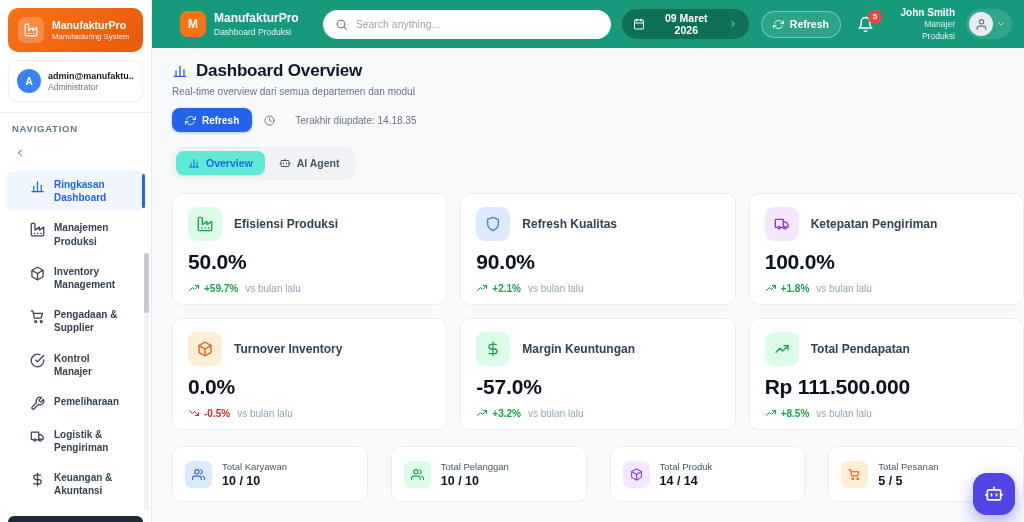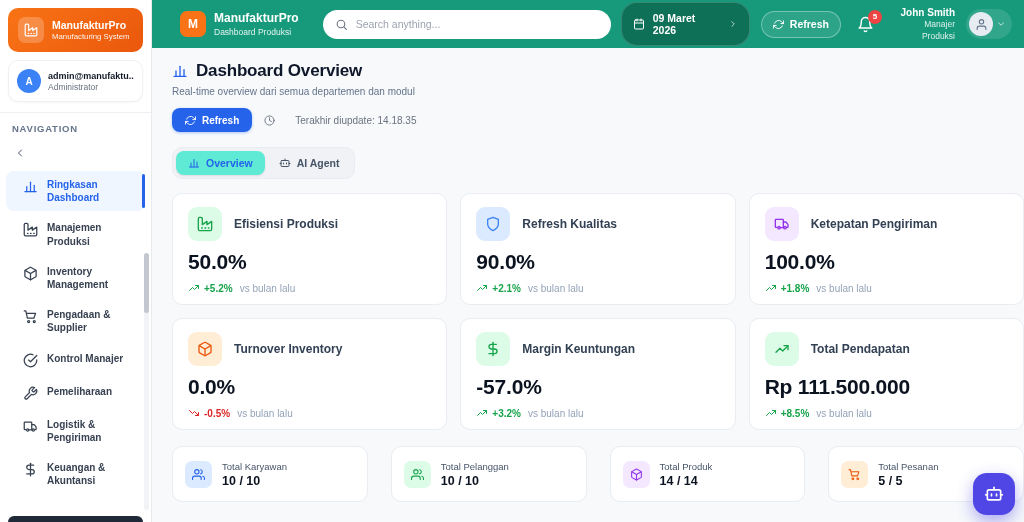--- a/index.html
+++ b/index.html
@@ -27,21 +27,21 @@
     font-size: 10px; font-weight: 700; display: flex; align-items: center; justify-content: center; flex: none; }
   .user-email { font-size: 9px; font-weight: 700; color: #111827; white-space: nowrap; overflow: hidden; max-width: 88px; }
   .user-role { font-size: 8.5px; color: #6b7280; margin-top: 1px; }
 
   .sb-divider { height: 1px; background: #edf0f3; margin-bottom: 10px; }
   .nav-label { font-size: 9.5px; font-weight: 700; color: #64748b; letter-spacing: .08em; margin: 0 12px 9px; }
   .collapse-btn { margin: 0 10px 8px; width: 20px; height: 20px; border: none; background: none;
     color: #475569; display: flex; align-items: center; justify-content: center; cursor: pointer; }
   .collapse-btn .ic { width: 12px; height: 12px; }
 
-  .nav-item { display: flex; gap: 9px; align-items: flex-start; margin: 3px 6px; padding: 7px 17px;
+  .nav-item { display: flex; gap: 9px; align-items: flex-start; margin: 3px 6px; padding: 7px 24px;
     border-radius: 8px; color: #374151; position: relative; cursor: pointer; }
   .nav-item .ic { width: 15px; height: 15px; flex: none; margin-top: 1px; }
   .nav-lbl { font-size: 10px; font-weight: 600; line-height: 1.32; }
   .nav-item.active { background: #eff6ff; color: #2563eb; }
   .nav-item.active::after { content: ""; position: absolute; right: 0; top: 3px; bottom: 3px;
     width: 3px; border-radius: 3px; background: #2563eb; }
 
   .sb-scroll-track { position: absolute; top: 253px; bottom: 12px; right: 2px; width: 5px;
     border-radius: 3px; background: #f2f3f6; }
   .sb-scroll-thumb { position: absolute; top: 253px; right: 2px; width: 5px; height: 60px;
@@ -62,22 +62,22 @@
 
   .search { margin-left: 14px; width: 290px; height: 29px; background: #fff; border-radius: 15px;
     display: flex; align-items: center; padding: 0 12px; gap: 8px; }
   .search .ic { width: 13px; height: 13px; color: #6b7280; flex: none; }
   .search input { border: none; outline: none; flex: 1; font-size: 10.5px; color: #374151; background: transparent;
     font-family: "Liberation Sans", sans-serif; }
   .search input::placeholder { color: #9ca3af; }
 
   .right-cluster { margin-left: auto; display: flex; align-items: center; gap: 11px; }
   .date-pill { display: flex; align-items: center; gap: 8px; background: rgba(6,62,47,.45);
-    border: 1px solid rgba(255,255,255,.16); height: 44px; padding: 0 11px; border-radius: 16px;
-    font-size: 10.5px; font-weight: 700; color: #fff; cursor: pointer; }
+    border: 1px solid rgba(255,255,255,.16); height: 32px; padding: 0 11px; border-radius: 16px;
+    font-size: 10.5px; font-weight: 700; color: #fff; cursor: pointer; text-align: center; }
   .date-pill .ic { width: 12px; height: 12px; }
   .date-pill .chev { width: 10px; height: 10px; opacity: .8; }
   .hdr-refresh { display: flex; align-items: center; gap: 6px; height: 27px; padding: 0 11px;
     border-radius: 14px; border: 1px solid rgba(255,255,255,.35); background: rgba(255,255,255,.10);
     font-size: 10.5px; font-weight: 700; color: #fff; cursor: pointer; font-family: inherit; }
   .hdr-refresh .ic { width: 11px; height: 11px; }
 
   .bell-wrap { position: relative; margin: 0 5px; cursor: pointer; }
   .bell-wrap .ic { width: 17px; height: 17px; display: block; }
   .badge { position: absolute; top: -6px; right: -8px; min-width: 14px; height: 14px; border-radius: 8px;
@@ -405,21 +405,21 @@
               <span class="kpi-label">Efisiensi Produksi</span>
             </div>
             <div class="kpi-value">50.0%</div>
             <div class="kpi-trend">
               <span class="trend-up" style="display:flex;">
                 <svg class="ic " viewBox="0 0 24 24" fill="none" stroke="currentColor" stroke-width="2" stroke-linecap="round" stroke-linejoin="round">
                   <polyline points="3 17 9 11 13 15 21 7"></polyline>
                   <polyline points="15 7 21 7 21 13"></polyline>
                 </svg>
               </span>
-              <span class="trend-up">+5.2%</span>
+              <span class="trend-up">+59.7%</span>
               <span class="trend-note">vs bulan lalu</span>
             </div>
           </div>
           <div class="kpi-card">
             <div class="kpi-head">
               <span class="chip" style="background:#dbeafe;color:#3b82f6">
                 <svg class="ic " viewBox="0 0 24 24" fill="none" stroke="currentColor" stroke-width="2" stroke-linecap="round" stroke-linejoin="round">
                   <path d="M12 22s8-4 8-10V5l-8-3-8 3v7c0 6 8 10 8 10z"></path>
                 </svg>
               </span>

